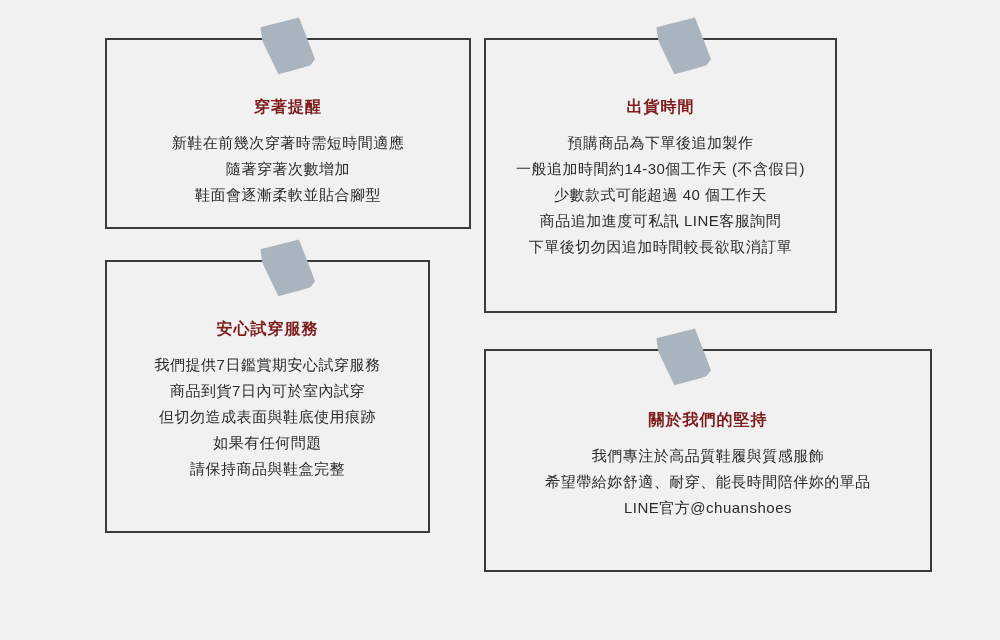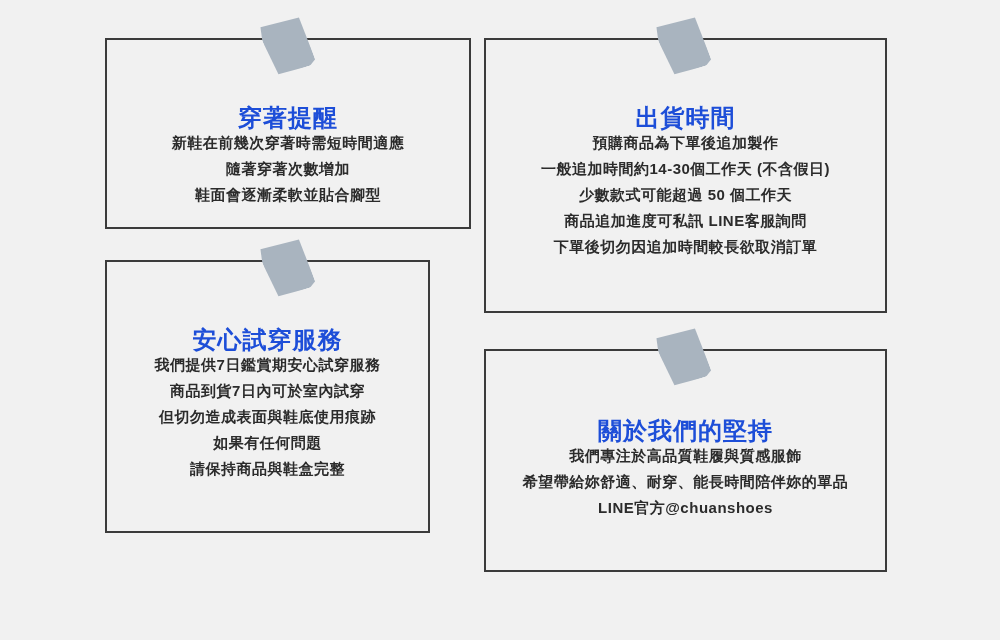--- a/index.html
+++ b/index.html
@@ -39,25 +39,25 @@
     height: 54px;
     background: #a9b4bf;
     transform: rotate(-19deg);
     
     clip-path: polygon(6% 3%, 96% 9%, 100% 92%, 84% 100%, 10% 96%, 0% 28%);
     pointer-events: none;
   }
 
   
   .card-title {
-    font-size: 24px;
+    font-size: 16px;
     font-weight: bold;
     letter-spacing: 1px;
     line-height: 1;
-    color: #1d4ed8;
+    color: #7f1d1d;
     display: inline-block;
     position: relative;
     padding: 0 5px;
     white-space: nowrap;
   }
   .card-title::before {
     content: "";
     position: absolute;
     left: 0;
     right: 0;
@@ -76,55 +76,55 @@
   
   .card-body {
     position: absolute;
     left: 0;
     right: 0;
     text-align: center;
   }
   .card-body p {
     margin: 0;
     font-size: 15px;
-    font-weight: bold;
+    font-weight: normal;
     line-height: 26px;
     letter-spacing: 0.5px;
     color: #2b2b2b;
     white-space: nowrap;
   }
 
   
   #card-wear-reminder {
     left: 105px;  top: 38px;
     width: 366px; height: 191px;
   }
   #card-wear-reminder .tape      { left: 158px; top: -22px; }
   #card-wear-reminder .title-row { top: 46px; }
   #card-wear-reminder .card-body { top: 90px; }
 
   #card-shipping-time {
     left: 484px; top: 38px;
-    width: 403px; height: 275px;
+    width: 353px; height: 275px;
   }
   #card-shipping-time .tape      { left: 175px; top: -22px; }
   #card-shipping-time .title-row { top: 46px; }
   #card-shipping-time .card-body { top: 90px; }
 
   #card-trial-service {
     left: 105px;  top: 260px;
     width: 325px; height: 273px;
   }
   #card-trial-service .tape      { left: 158px; top: -22px; }
   #card-trial-service .title-row { top: 46px; }
   #card-trial-service .card-body { top: 90px; }
 
   #card-about-us {
     left: 484px; top: 349px;
-    width: 403px; height: 223px;
+    width: 448px; height: 223px;
   }
   #card-about-us .tape      { left: 175px; top: -22px; }
   #card-about-us .title-row { top: 48px; }
   #card-about-us .card-body { top: 92px; }
 </style>
 </head>
 <body>
 
 <div id="board">
 
@@ -141,21 +141,21 @@
   </section>
 
   <section class="card" id="card-shipping-time">
     <span class="tape"></span>
     <div class="title-row">
       <h2 class="card-title">出貨時間</h2>
     </div>
     <div class="card-body">
       <p>預購商品為下單後追加製作</p>
       <p>一般追加時間約14-30個工作天 (不含假日)</p>
-      <p>少數款式可能超過 50 個工作天</p>
+      <p>少數款式可能超過 40 個工作天</p>
       <p>商品追加進度可私訊 LINE客服詢問</p>
       <p>下單後切勿因追加時間較長欲取消訂單</p>
     </div>
   </section>
 
   <section class="card" id="card-trial-service">
     <span class="tape"></span>
     <div class="title-row">
       <h2 class="card-title">安心試穿服務</h2>
     </div>

